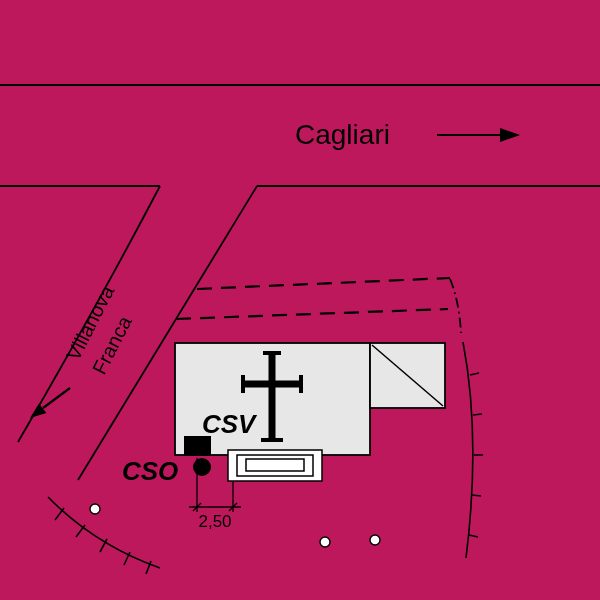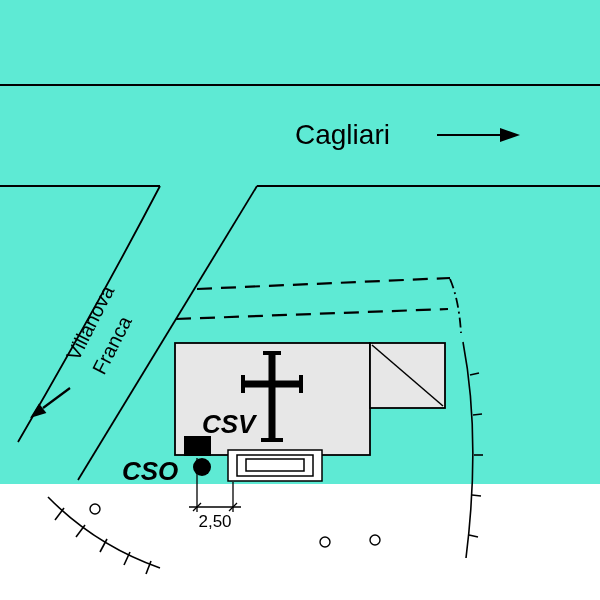--- a/index.html
+++ b/index.html
@@ -7,22 +7,22 @@
     padding: 0;
     background: #ffffff;
     width: 600px;
     height: 600px;
     overflow: hidden;
     font-family: "Liberation Sans", sans-serif;
   }
   #plan-wrap {
     position: relative;
     width: 600px;
-    height: 484px;
-    background: #5eead4;
+    height: 600px;
+    background: #be185d;
   }
   svg { display: block; }
   text { fill: #000000; }
   .street-label {
     font-size: 28px;
     font-family: "Liberation Sans", sans-serif;
   }
   .road-label {
     font-size: 20px;
     font-family: "Liberation Sans", sans-serif;

